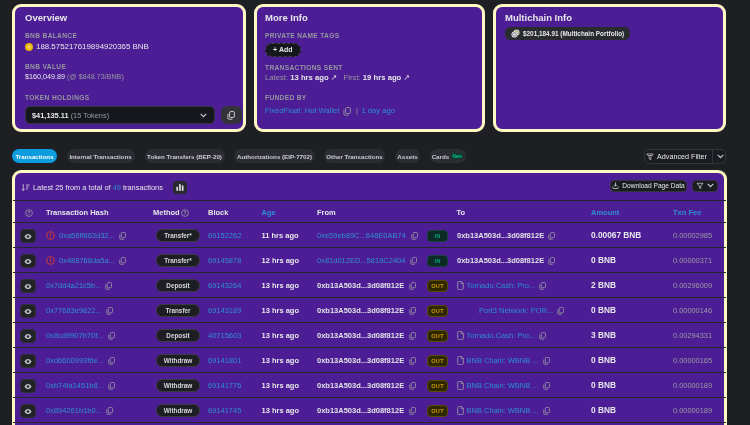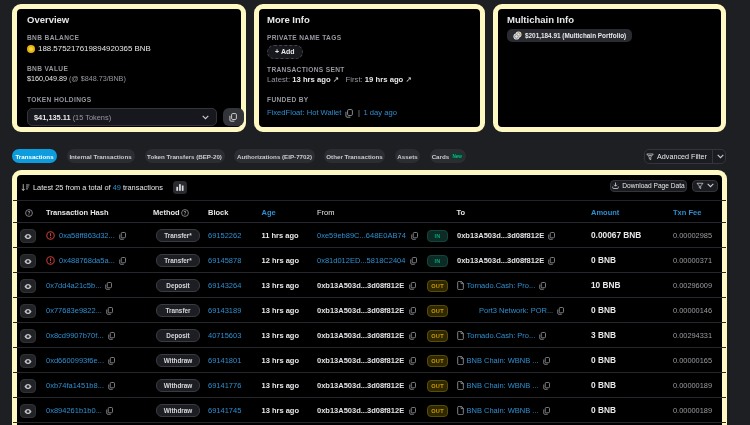--- a/index.html
+++ b/index.html
@@ -1,17 +1,17 @@
 <!DOCTYPE html>
 <html><head><meta charset="utf-8">
 <style>
 * { margin:0; padding:0; box-sizing:border-box; }
 html,body { width:750px; height:425px; background:#1e1f23; font-family:"Liberation Sans",sans-serif; overflow:hidden; }
 #page { position:relative; width:750px; height:425px; }
-.card { position:absolute; background:#000000; border:5px solid #fef9c3; border-radius:9px; }
+.card { position:absolute; background:#4c1d95; border:3px solid #fef9c3; border-radius:9px; }
 .title { position:absolute; left:10px; top:4.5px; font-size:9.5px; font-weight:bold; color:#e6e7e9; }
 .lbl { position:absolute; font-size:6.6px; font-weight:bold; letter-spacing:0.35px; color:#96989f; white-space:nowrap; }
 .val { position:absolute; font-size:9.5px; color:#e6e7e9; white-space:nowrap; }
 .blue { color:#2e8fd0; }
 .tab { position:absolute; top:149px; height:14px; border-radius:7px; background:#2c2d33; color:#cbccd1; font-size:6.2px; font-weight:bold; display:flex; align-items:center; justify-content:center; white-space:nowrap; overflow:hidden; }
 .tab.active { background:#0d9dde; color:#fff; }
 .trow { position:absolute; left:13px; width:713px; height:25px; border-bottom:1px solid #26272c; }
 .cell { position:absolute; top:0; height:25px; line-height:25px; font-size:7.5px; color:#e6e7e9; white-space:nowrap; }
 .fcell { position:absolute; top:0; height:25px; display:flex; align-items:center; font-size:7.5px; color:#e6e7e9; white-space:nowrap; }
 .cell.age { font-weight:bold; }
@@ -138,21 +138,21 @@
         <text x="8" y="11.4" font-family="Liberation Sans" font-size="9.5" font-weight="bold" fill="#9a9ca1" text-anchor="middle">?</text>
       </svg>
   <div class="cell hdr" style="left:33px; font-weight:bold; line-height:23px;">Transaction Hash</div>
   <div class="cell hdr" style="left:140px; font-weight:bold; line-height:23px;">Method</div>
   <svg style="position:absolute;left:168px;top:7.5px" width="8" height="8" viewBox="0 0 16 16">
         <circle cx="8" cy="8" r="6.8" fill="none" stroke="#9a9ca1" stroke-width="1.6"></circle>
         <text x="8" y="11.4" font-family="Liberation Sans" font-size="9.5" font-weight="bold" fill="#9a9ca1" text-anchor="middle">?</text>
       </svg>
   <div class="cell hdr" style="left:195px; font-weight:bold; line-height:23px;">Block</div>
   <div class="cell hdr blue" style="left:248.5px; font-weight:bold; line-height:23px;">Age</div>
-  <div class="cell hdr" style="left:304px; font-weight:normal; line-height:23px;">From</div>
+  <div class="cell hdr" style="left:304px; font-weight:bold; line-height:23px;">From</div>
   <div class="cell hdr" style="left:443.5px; font-weight:bold; line-height:23px;">To</div>
   <div class="cell hdr blue" style="left:578px; font-weight:bold; line-height:23px;">Amount</div>
   <div class="cell hdr blue" style="left:660px; font-weight:bold; line-height:23px;">Txn Fee</div>
 </div>
 
 <div class="trow" style="top:223px">
       <div class="eyebtn">
         <svg width="8" height="7" viewBox="0 0 18 14">
           <path d="M1 7 C3.5 2.8 6 1.2 9 1.2 s5.5 1.6 8 5.8 c-2.5 4.2-5 5.8-8 5.8 S3.5 11.2 1 7 Z" fill="#c2c3c7"></path>
           <circle cx="9" cy="7" r="3" fill="#26272b"></circle>
@@ -284,21 +284,21 @@
           </svg>
         </span>
         <span class="blue" style="margin-left:0px">Tornado.Cash: Pro...</span>
         <span style="display:inline-flex;margin-left:4px">
           <svg width="7" height="8" viewBox="0 0 14 16" style="">
             <rect x="4.5" y="1" width="8.5" height="10.5" rx="2" fill="none" stroke="#9a9ca1" stroke-width="1.6"></rect>
             <path d="M9.5 14.5 H3.5 a2 2 0 0 1 -2-2 V5" fill="none" stroke="#9a9ca1" stroke-width="1.6"></path>
           </svg>
         </span>
       </div>
-      <div class="cell amt" style="left:578px">10 BNB</div>
+      <div class="cell amt" style="left:578px">2 BNB</div>
       <div class="cell fee" style="left:660px">0.00296009</div>
     </div>
 <div class="trow" style="top:298px">
       <div class="eyebtn">
         <svg width="8" height="7" viewBox="0 0 18 14">
           <path d="M1 7 C3.5 2.8 6 1.2 9 1.2 s5.5 1.6 8 5.8 c-2.5 4.2-5 5.8-8 5.8 S3.5 11.2 1 7 Z" fill="#c2c3c7"></path>
           <circle cx="9" cy="7" r="3" fill="#26272b"></circle>
         </svg>
       </div>
       <div class="fcell" style="left:33px">

